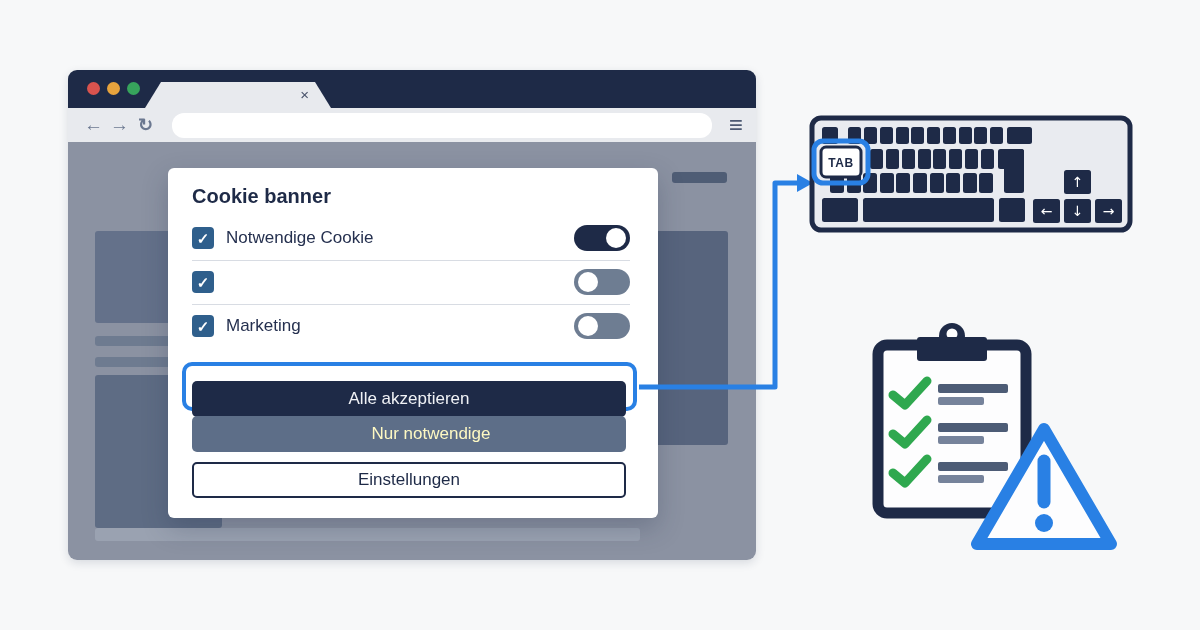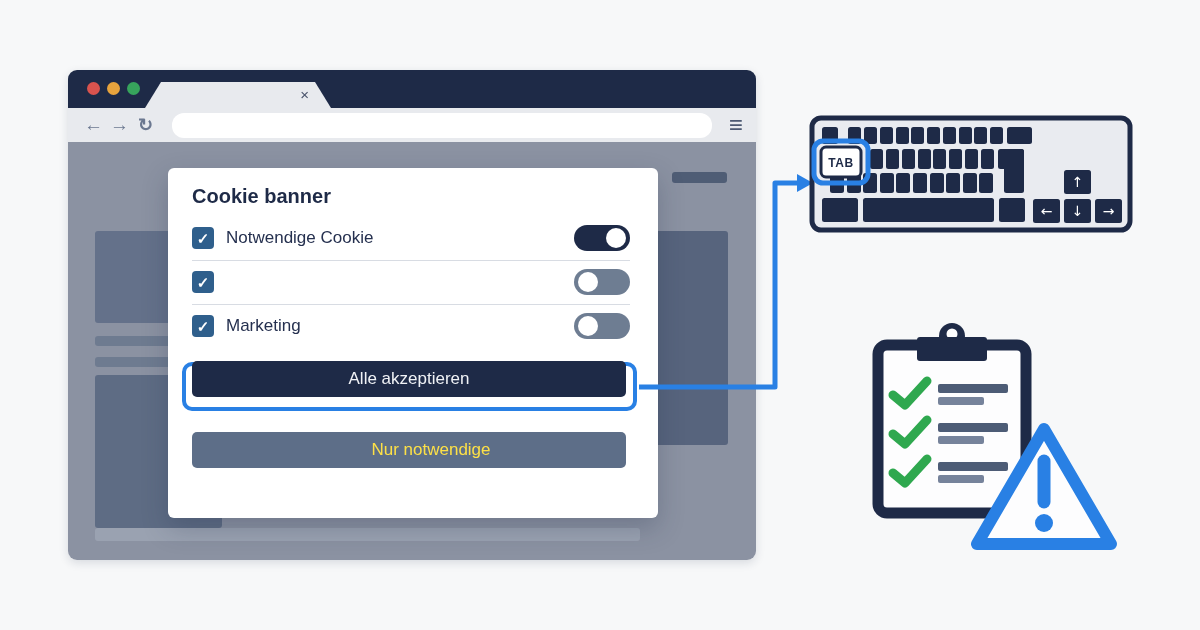--- a/index.html
+++ b/index.html
@@ -51,22 +51,22 @@
   .toggle{margin-left:auto;width:56px;height:26px;border-radius:13px;position:relative;flex:0 0 auto;}
   .toggle.on{background:#1e2a47;}
   .toggle.off{background:#6e7d92;}
   .knob{position:absolute;top:3px;width:20px;height:20px;border-radius:50%;background:#ffffff;}
   .toggle.on .knob{right:4px;}
   .toggle.off .knob{left:4px;}
   .focus-ring{position:absolute;left:14px;top:194px;width:455px;height:49px;
     border:4px solid #2980e4;border-radius:10px;box-sizing:border-box;}
   .btn{position:absolute;left:24px;width:434px;height:36px;border-radius:5px;
     display:flex;align-items:center;justify-content:center;font-size:17px;box-sizing:border-box;}
-  .btn.primary{top:193px;background:#1e2a47;color:#f0f2f6;}
-  .btn.secondary{top:264px;background:#5d6e88;color:#fde047;padding-left:44px;}
+  .btn.primary{top:213px;background:#1e2a47;color:#f0f2f6;}
+  .btn.secondary{top:248px;background:#5d6e88;color:#fef9c3;padding-left:44px;}
   .btn.outline{top:294px;background:#ffffff;border:2px solid #1e2a47;color:#1e2a47;}
   
   .overlay{position:absolute;left:0;top:0;width:1200px;height:630px;z-index:20;pointer-events:none;}
   .kb-glyph{font-family:"DejaVu Sans",sans-serif;font-size:14px;fill:#ffffff;}
   .tab-label{font-family:"Liberation Sans",sans-serif;font-size:12px;font-weight:bold;
     fill:#1e2a47;letter-spacing:.5px;}
 </style>
 </head>
 <body>
 
@@ -129,20 +129,21 @@
       </span>
       <span class="opt-label">Marketing</span>
       <span class="toggle off">
         <span class="knob"></span>
       </span>
     </div>
 
     <div class="focus-ring"></div>
     <div class="btn primary">Alle akzeptieren</div>
     <div class="btn secondary">Nur notwendige</div>
+    <div class="btn outline">Einstellungen</div>
   </div>
 
   <svg class="overlay" viewBox="0 0 1200 630">
 
     <g>
       <polyline points="639,387 775,387 775,183 799,183" fill="none" stroke="#2980e4" stroke-width="5" stroke-linejoin="round"></polyline>
       <polygon points="797,174 813,183 797,192" fill="#2980e4"></polygon>
     </g>
 
     <g>

